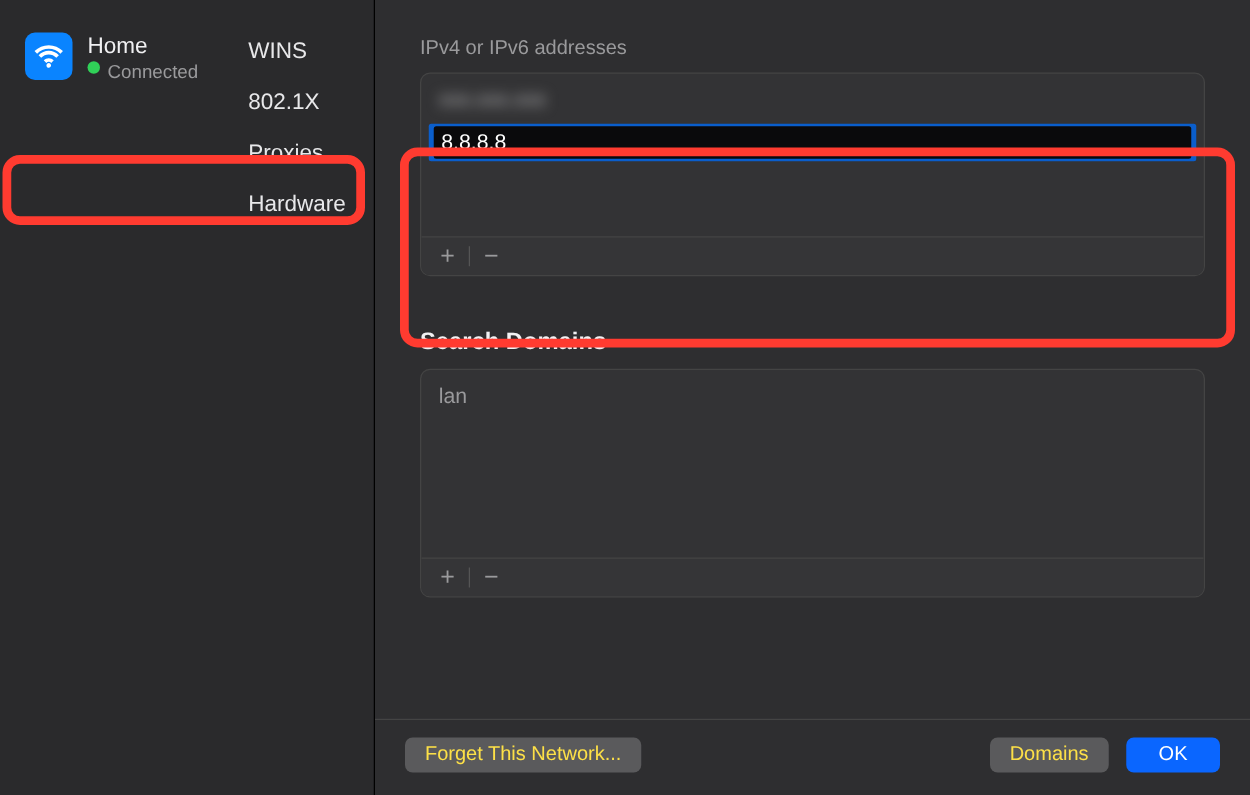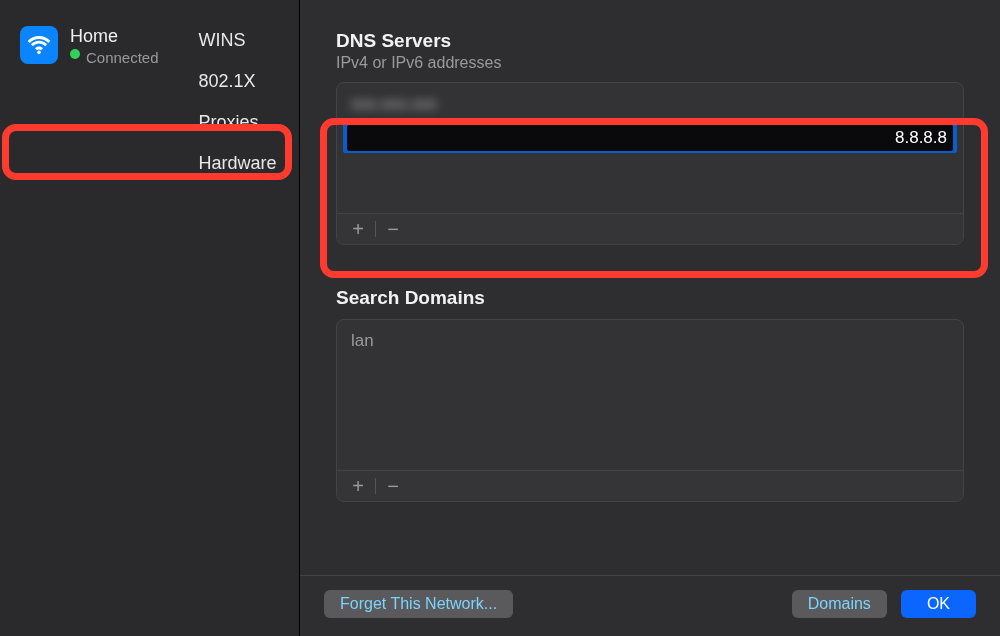--- a/index.html
+++ b/index.html
@@ -101,21 +101,20 @@
       font-size: 17px;
       line-height: 22px;
     }
     .list-row.blurred {
       filter: blur(5px);
       color: #b8b8ba;
     }
     .list-row.editing-wrap {
       padding: 0 6px;
       margin-top: 4px;
-      text-align: right;
     }
     .editing-field {
       background: #0a5ecc;
       border-radius: 2px;
       padding: 2px 4px;
     }
     .editing-field .inner {
       background: #0a0a0c;
       color: #fff;
       padding: 2px 6px;
@@ -169,21 +168,21 @@
       align-items: center;
       justify-content: space-between;
       background: #2e2e30;
     }
     .btn {
       padding: 5px 16px;
       border-radius: 6px;
       font-size: 16px;
       border: none;
       cursor: pointer;
-      color: #7dd3fc;
+      color: #fde047;
       background: #5a5a5c;
     }
     .btn.primary {
       background: #0a66ff;
       color: #fff;
       padding: 5px 26px;
     }
     .right-buttons { display: flex; gap: 14px; }
   </style>
 </head>
@@ -210,21 +209,20 @@
     <div class="tab-item">WINS</div>
     <div class="tab-item">802.1X</div>
     <div class="tab-item">Proxies</div>
     <div class="tab-item">Hardware</div>
   </div>
 </div>
 
 <div class="main">
   <div class="content">
 
-    <div class="section-title">DNS Servers</div>
     <div class="section-sub">IPv4 or IPv6 addresses</div>
 
     <div class="list-box">
       <div class="list-body">
         <div class="list-row blurred">xxx.xxx.xxx</div>
         <div class="list-row editing-wrap">
           <div class="editing-field">
             <div class="inner">8.8.8.8</div>
           </div>
         </div>

